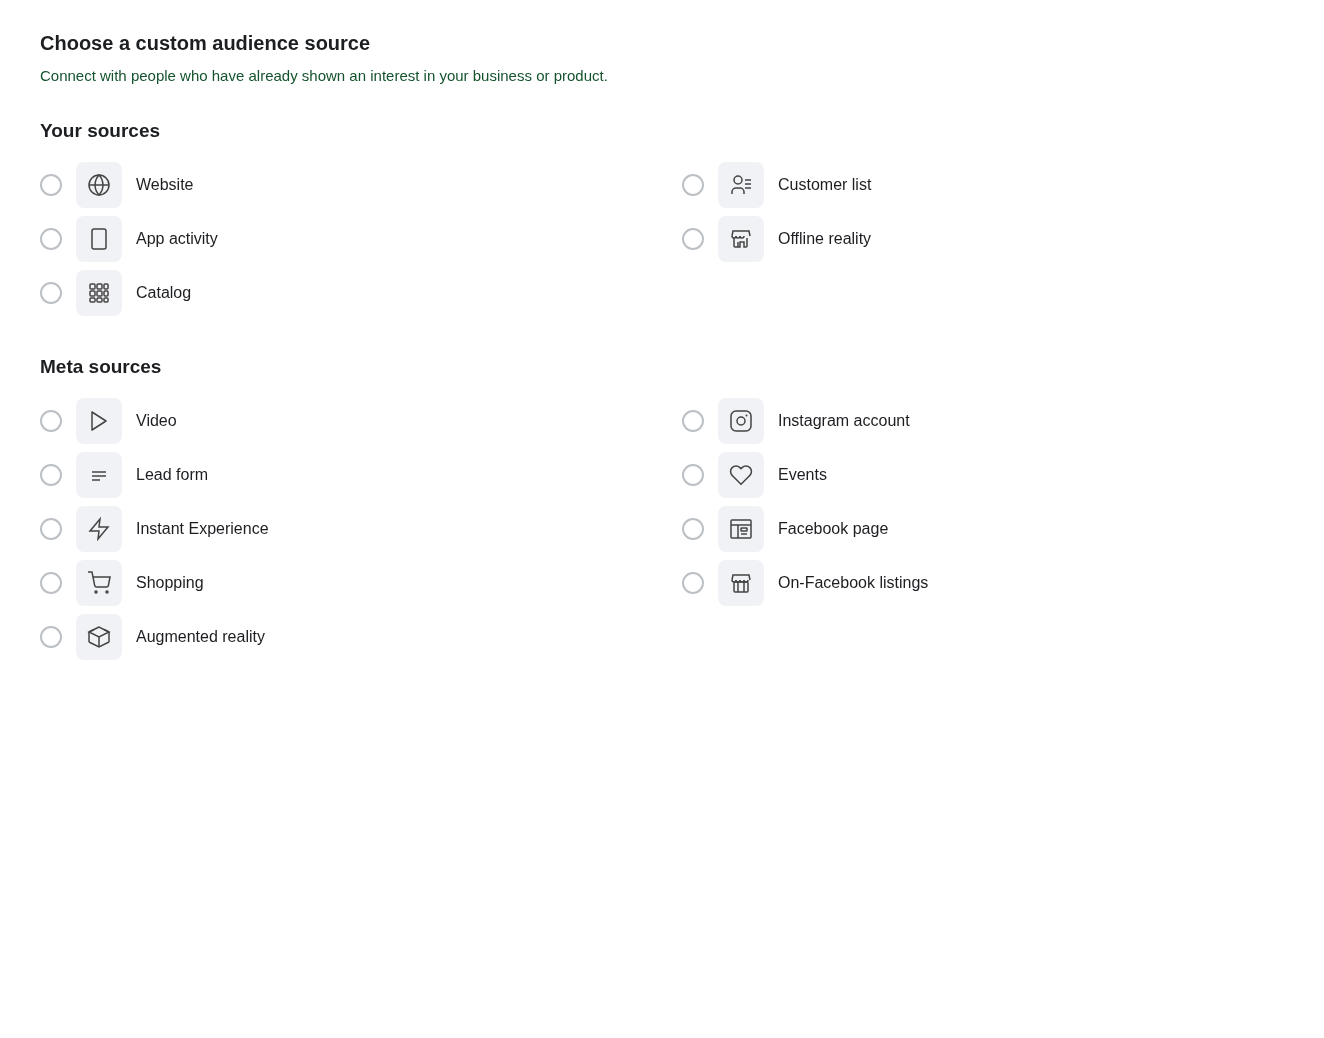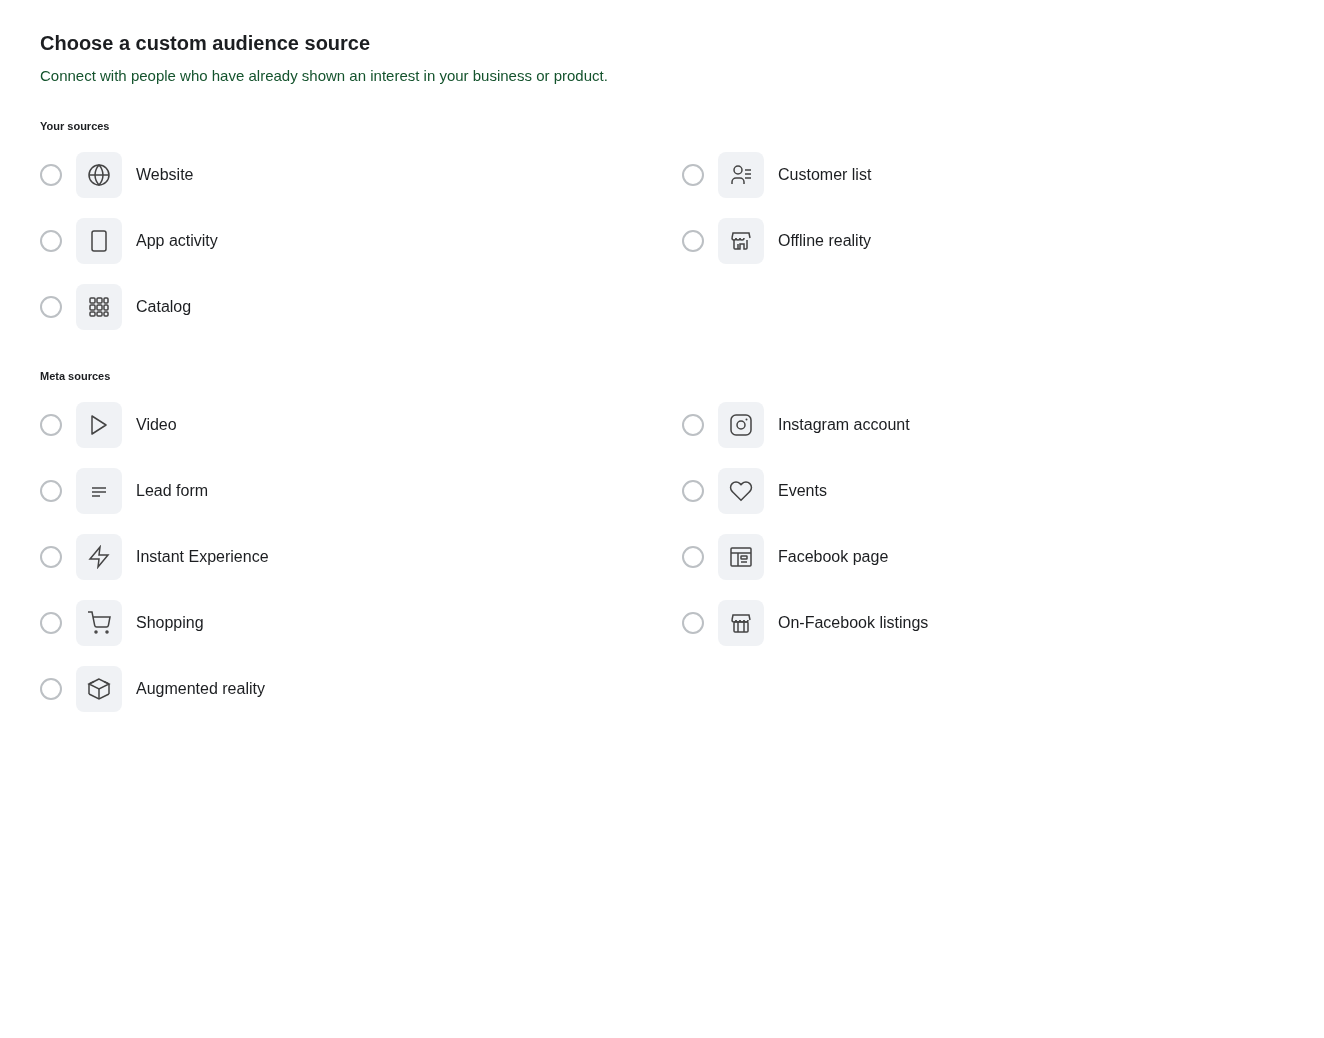--- a/index.html
+++ b/index.html
@@ -14,31 +14,31 @@
       font-size: 20px;
       font-weight: 700;
       margin-bottom: 12px;
     }
     .page-subtitle {
       font-size: 15px;
       color: #14532d;
       margin-bottom: 36px;
     }
     .section-label {
-      font-size: 11px;
+      font-size: 19px;
       font-weight: 700;
       margin-bottom: 20px;
     }
     .sources-section {
       margin-bottom: 40px;
     }
     .sources-grid {
       display: grid;
       grid-template-columns: 1fr 1fr;
-      gap: 20px 40px;
+      gap: 8px 40px;
     }
     .source-item {
       display: flex;
       align-items: center;
       gap: 14px;
       cursor: pointer;
     }
     .radio-circle {
       width: 22px;
       height: 22px;

